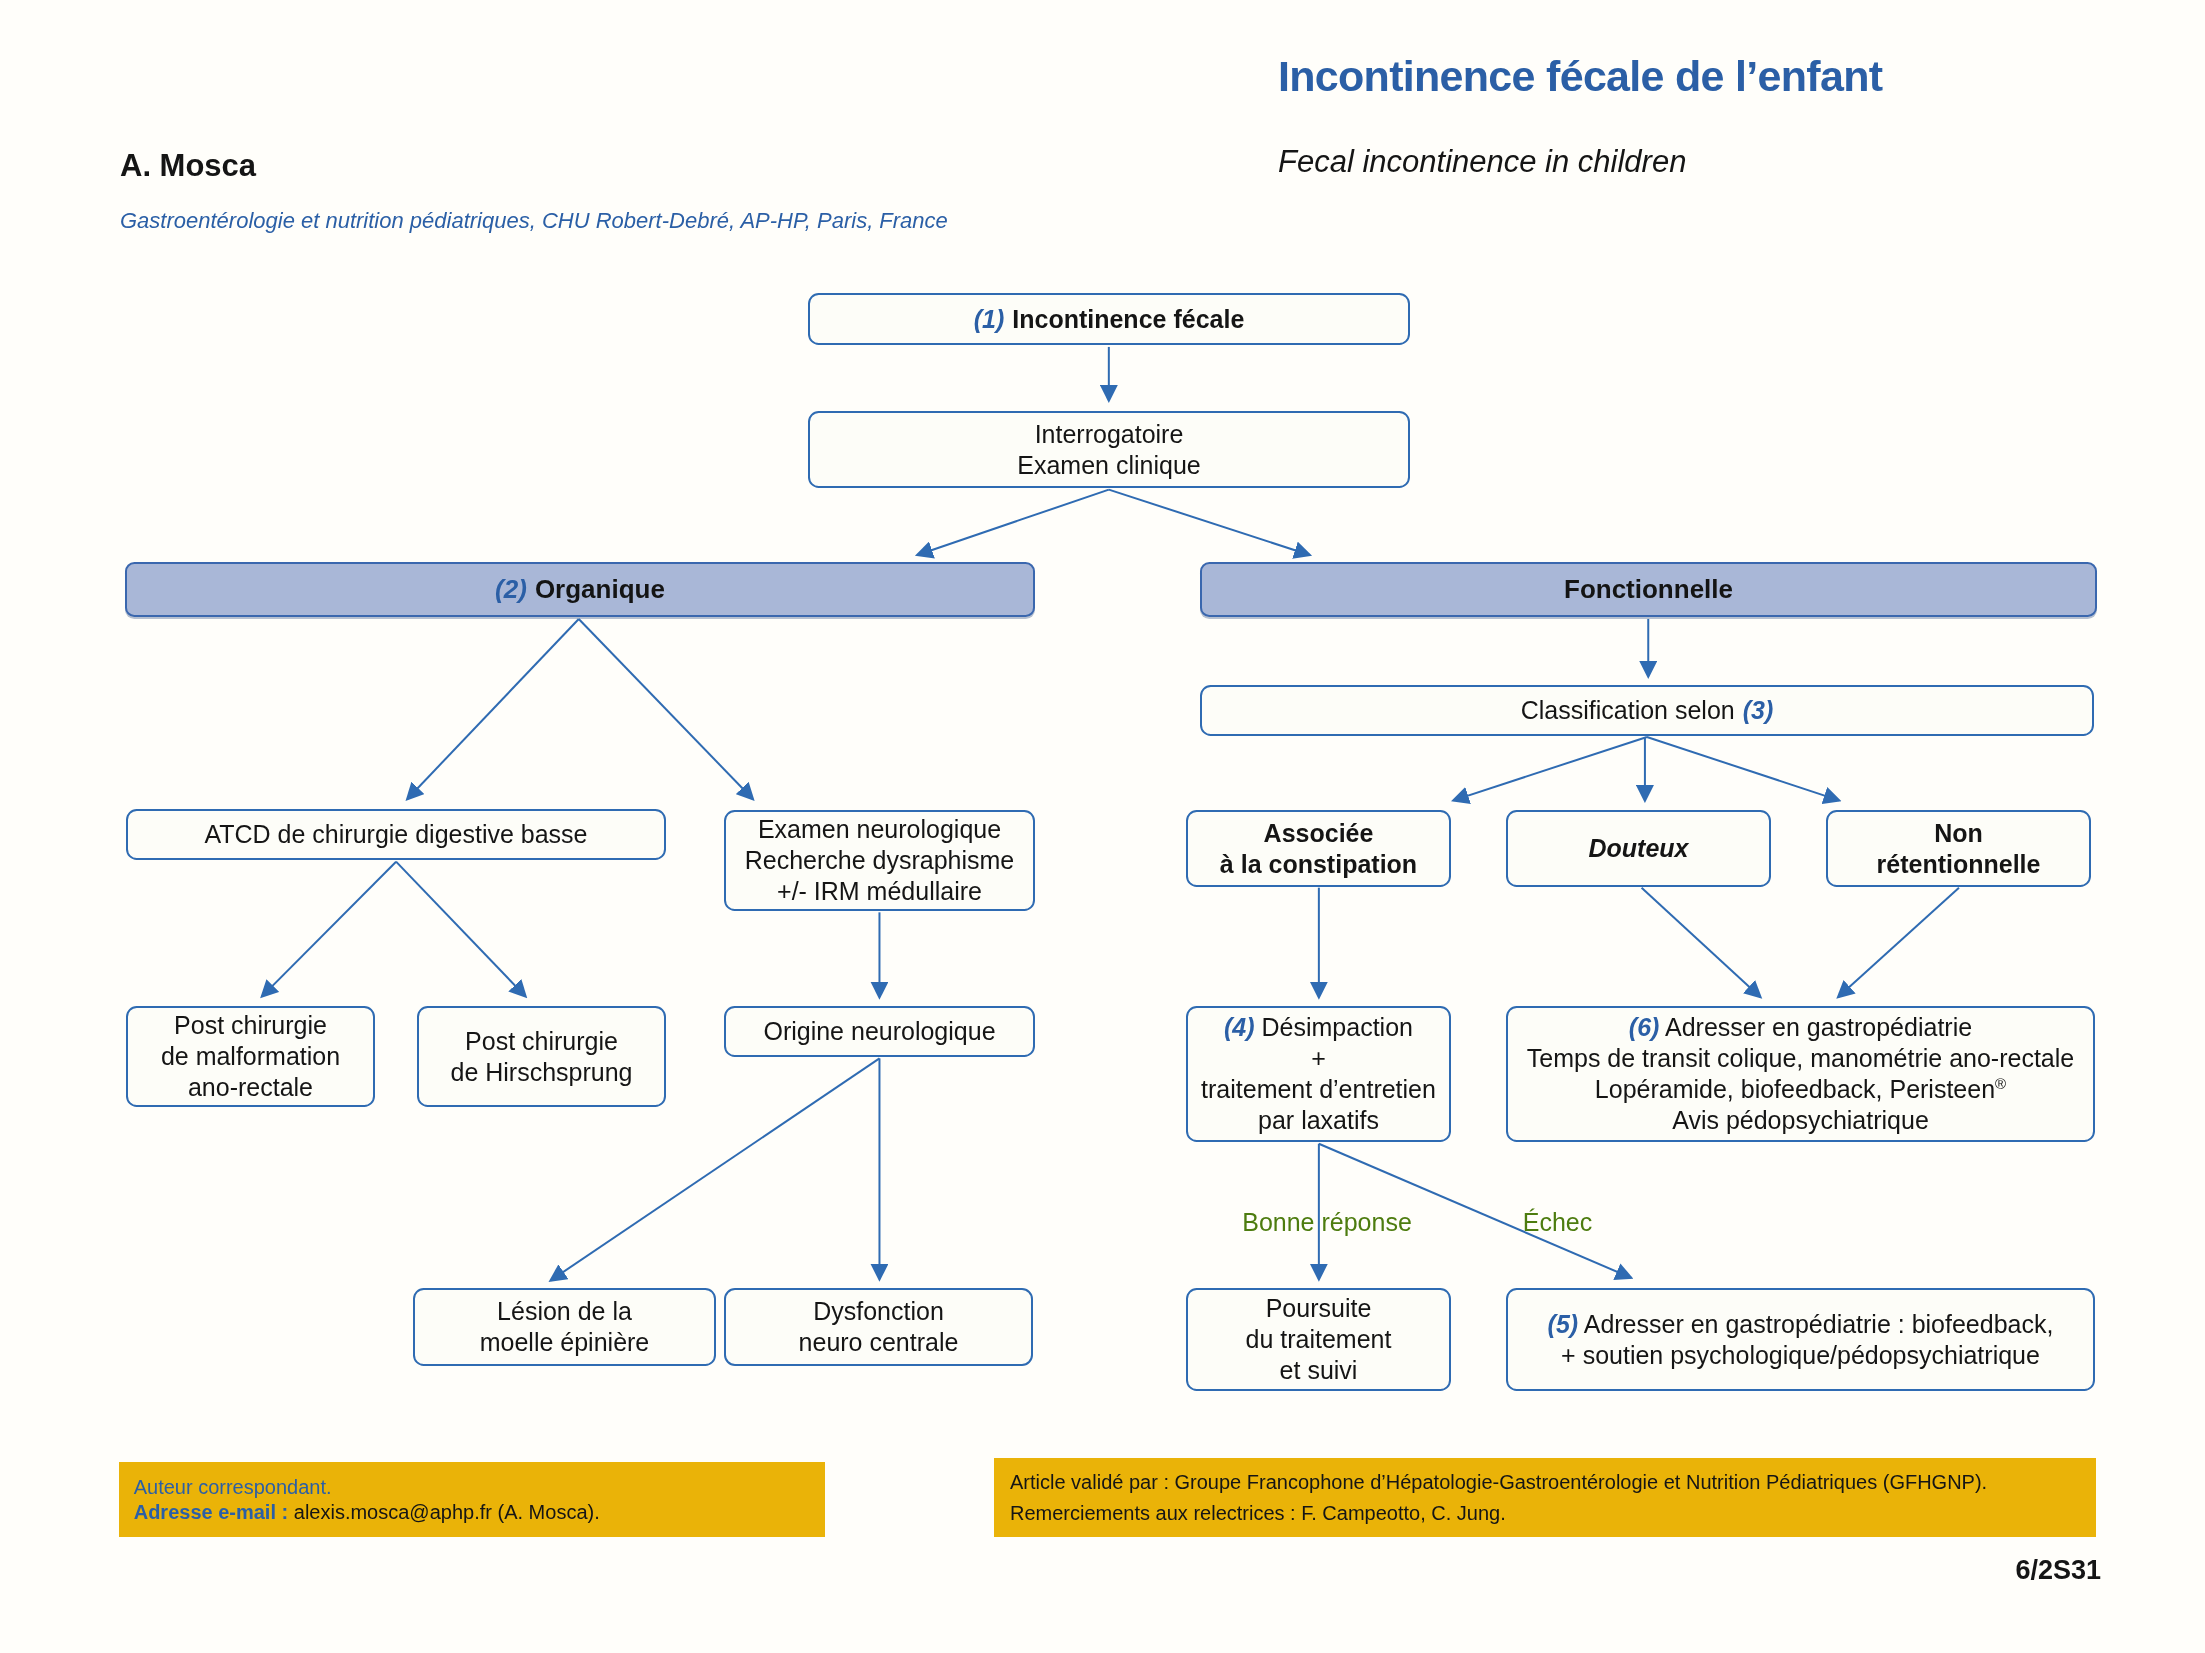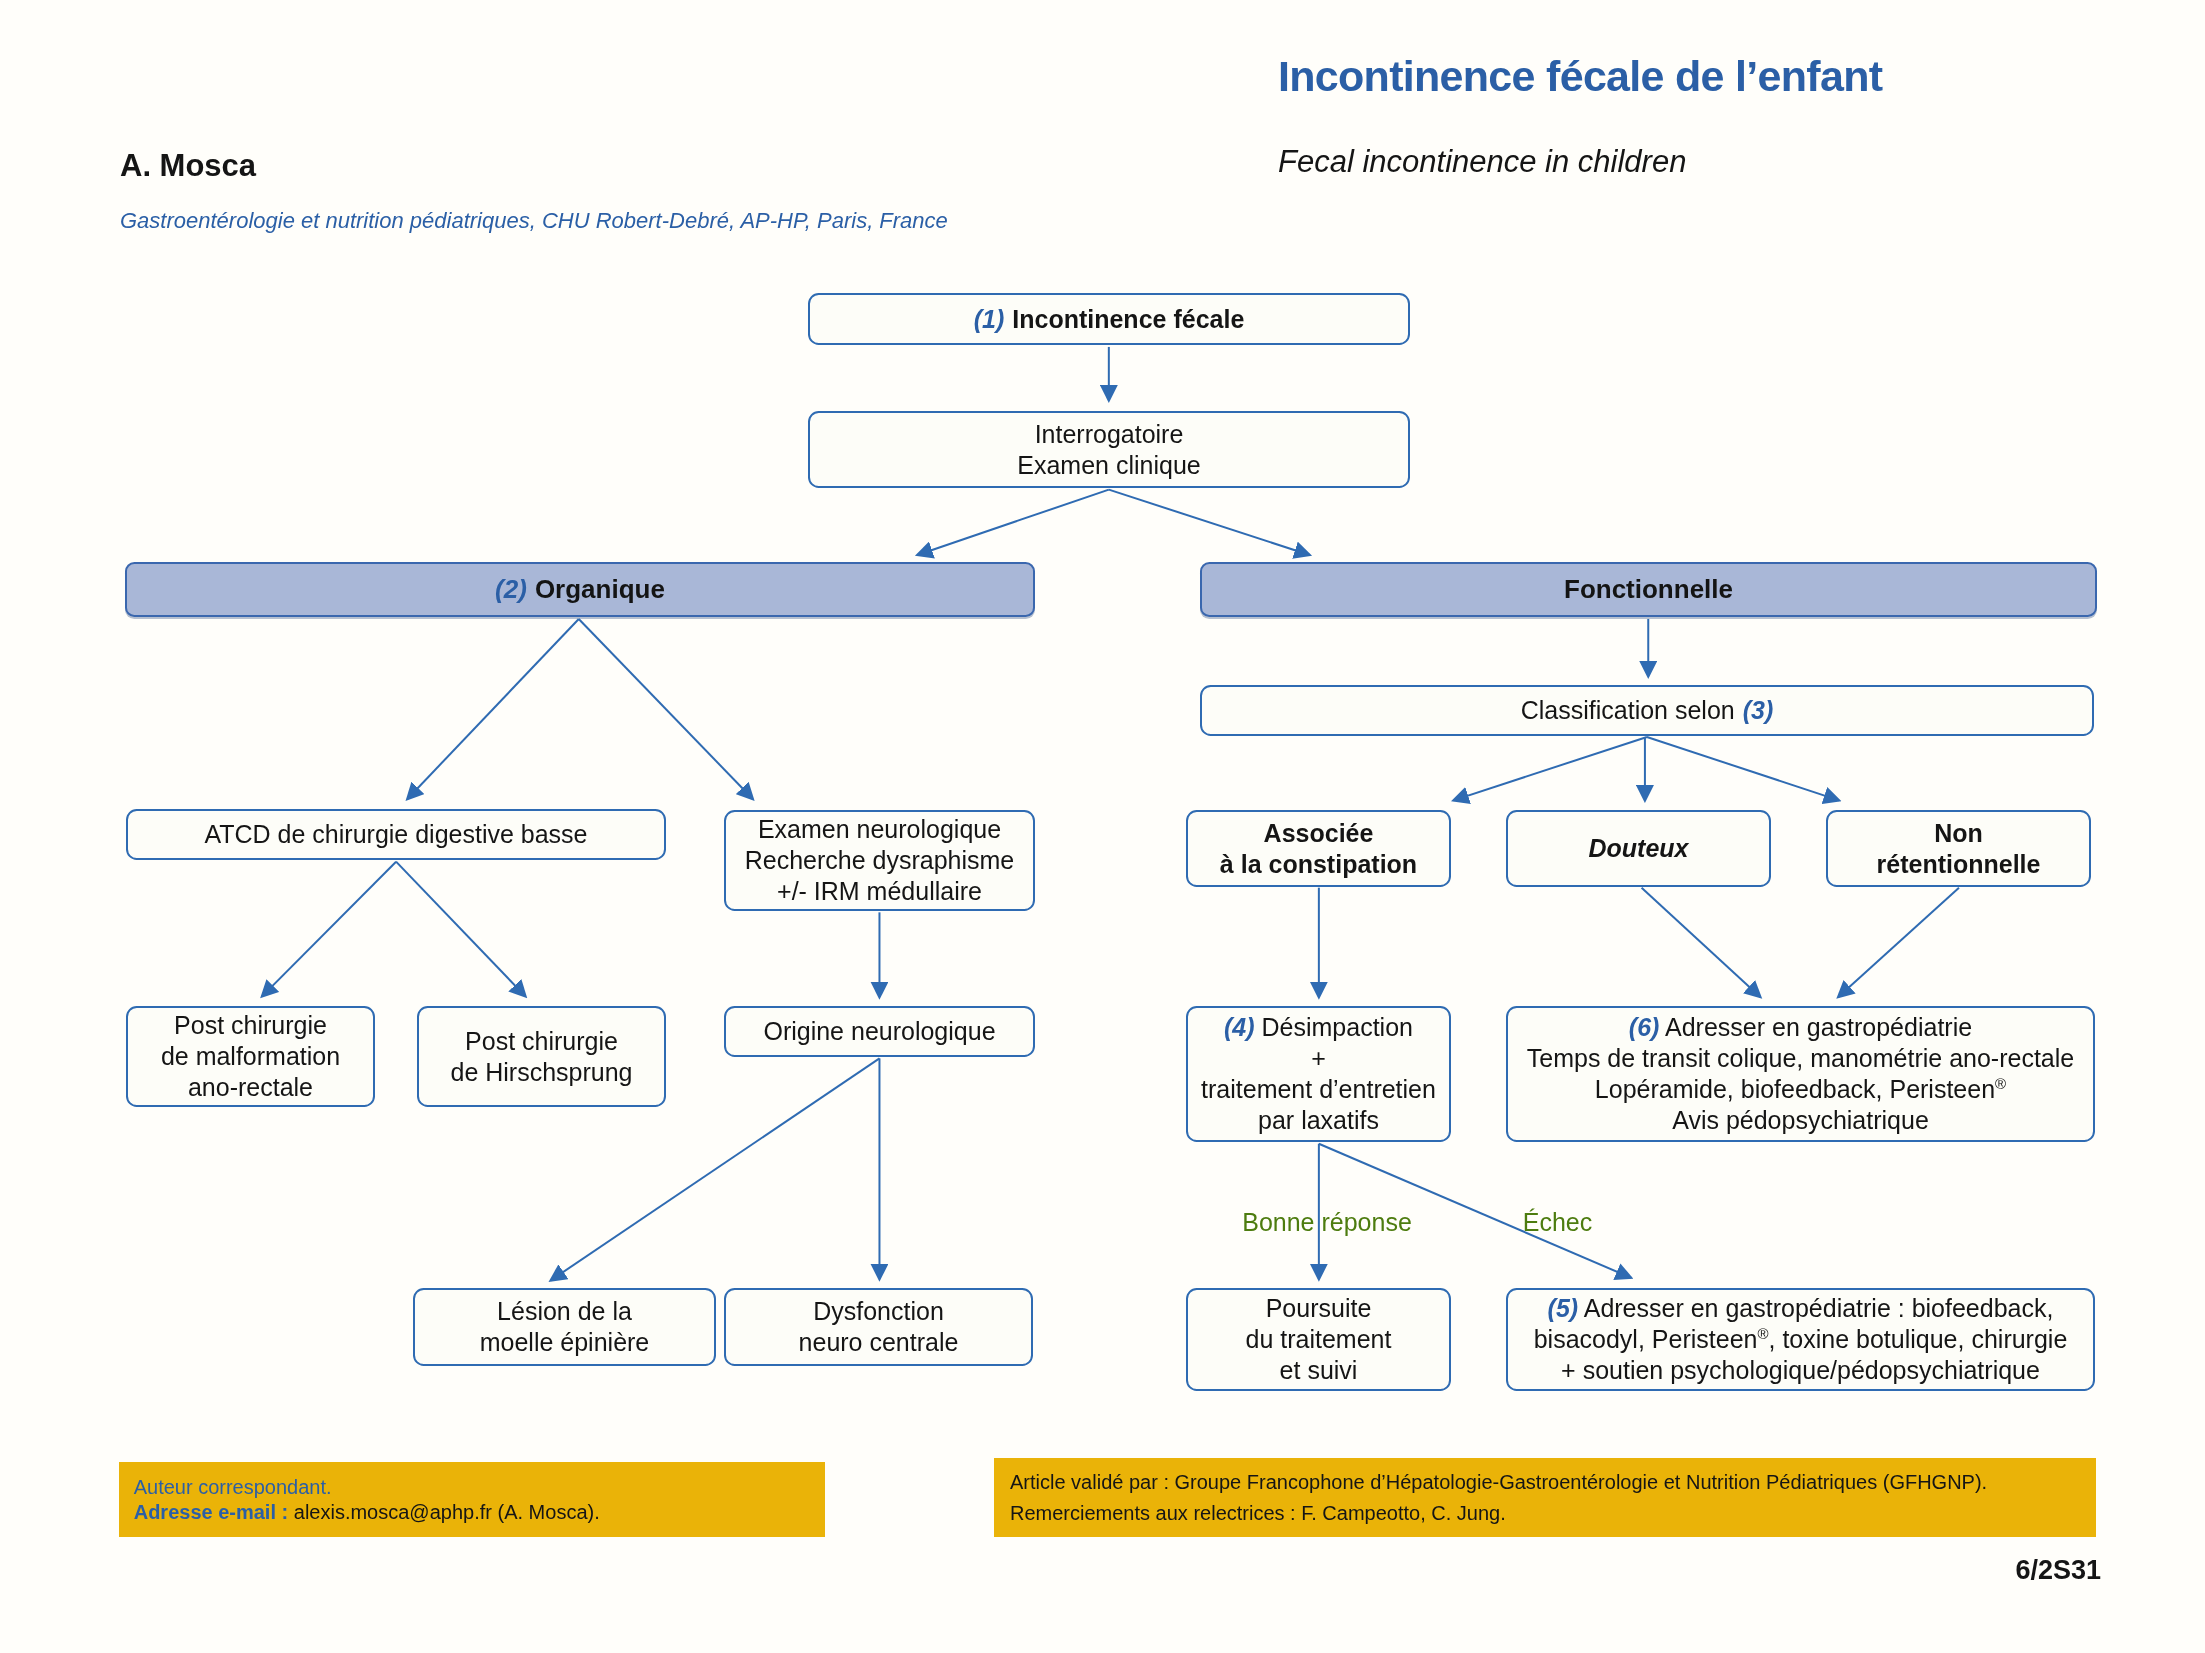--- a/index.html
+++ b/index.html
@@ -165,36 +165,33 @@
     <span class="line">Avis pédopsychiatrique</span>
   </div>
 
   <div class="edge-label" style="left:1227px;top:1208px;width:200px;">Bonne réponse</div>
   <div class="edge-label" style="left:1494px;top:1208px;width:127px;">Échec</div>
 
   <div class="box node" style="left:413px;top:1288px;width:303px;height:78px;">
     <span class="line">Lésion de la</span>
     <span class="line">moelle épinière</span>
   </div>
-  <div class="box node" style="left:724px;top:1288px;width:309px;height:78px;">
+  <div class="box node" style="left:724px;top:1288px;width:309px;height:78px;border-radius:11px;">
     <span class="line">Dysfonction</span>
     <span class="line">neuro centrale</span>
   </div>
   <div class="box node" style="left:1186px;top:1288px;width:265px;height:103px;">
     <span class="line">Poursuite</span>
     <span class="line">du traitement</span>
     <span class="line">et suivi</span>
   </div>
   <div class="box node" style="left:1506px;top:1288px;width:589px;height:103px;">
     <span class="line">
       <span class="num">(5)</span>
       <span>Adresser en gastropédiatrie : biofeedback,</span>
-    </span>
-    <span class="line">
-      <span>bisacodyl, Peristeen</span><sup>®</sup><span>, toxine botulique, chirurgie</span>
     </span>
     <span class="line">+ soutien psychologique/pédopsychiatrique</span>
   </div>
 
   <div class="footer-box footer-left" style="left:119px;top:1462px;width:706px;height:75px;">
     <span class="blue-text">Auteur correspondant.</span>
     <span>
       <span class="blue-text bold">Adresse e-mail :</span>
       <span>alexis.mosca@aphp.fr (A. Mosca).</span>
     </span>

